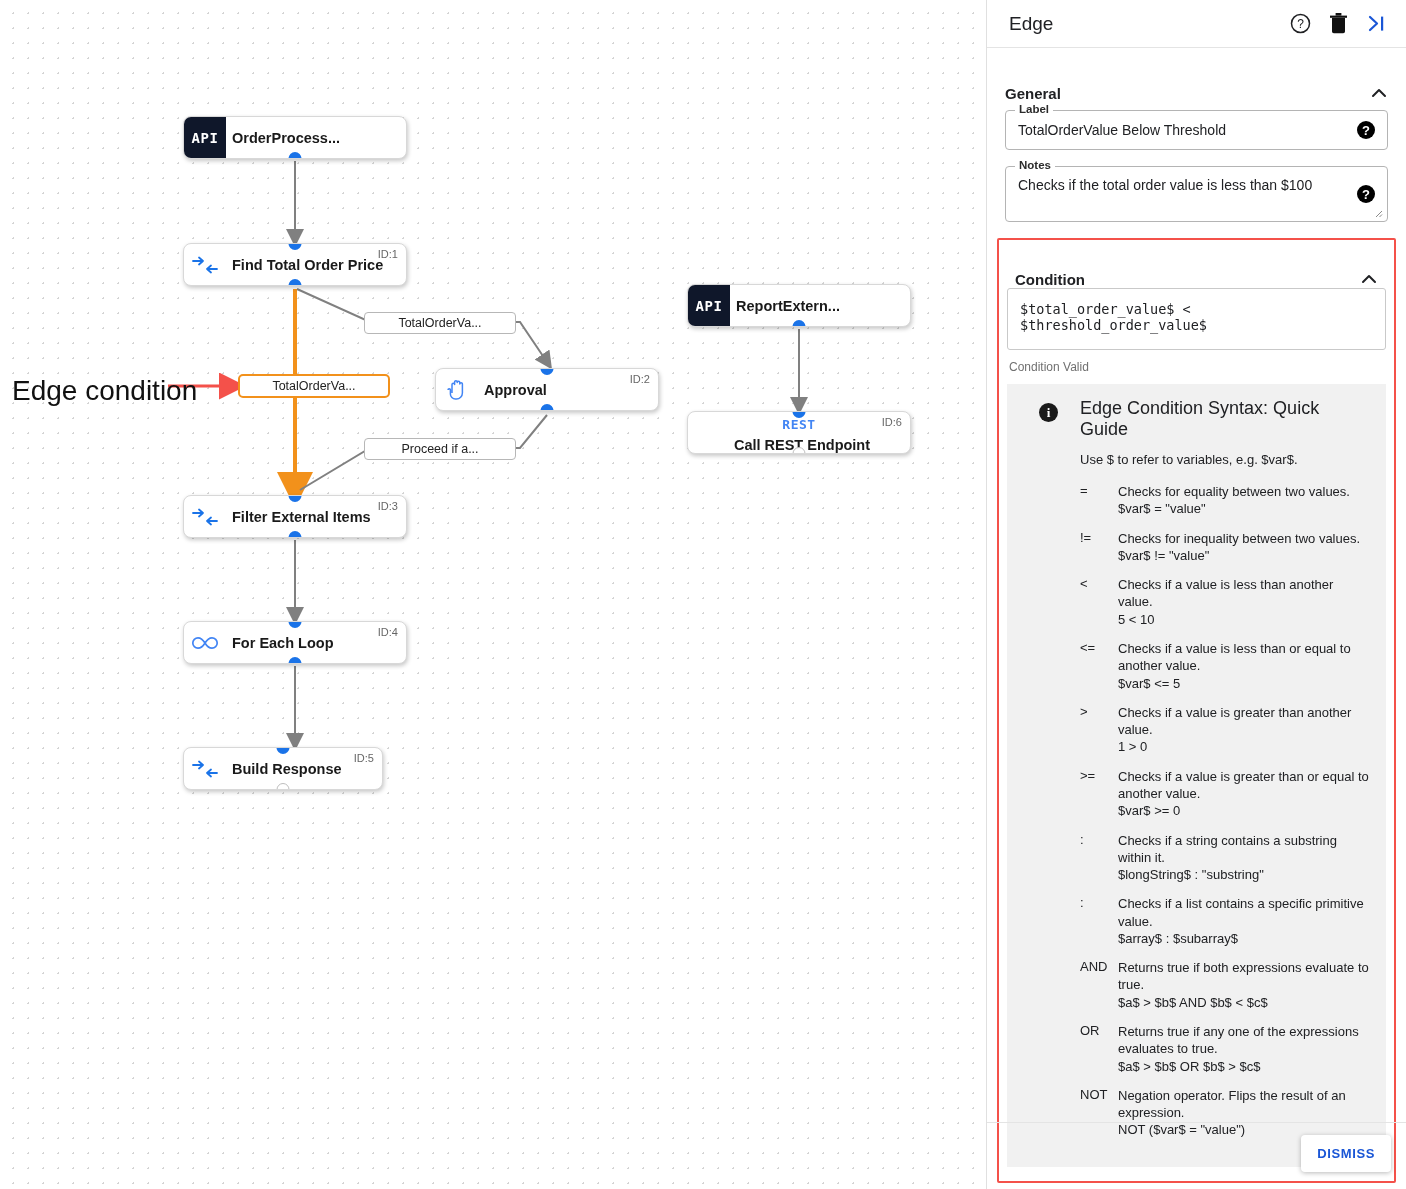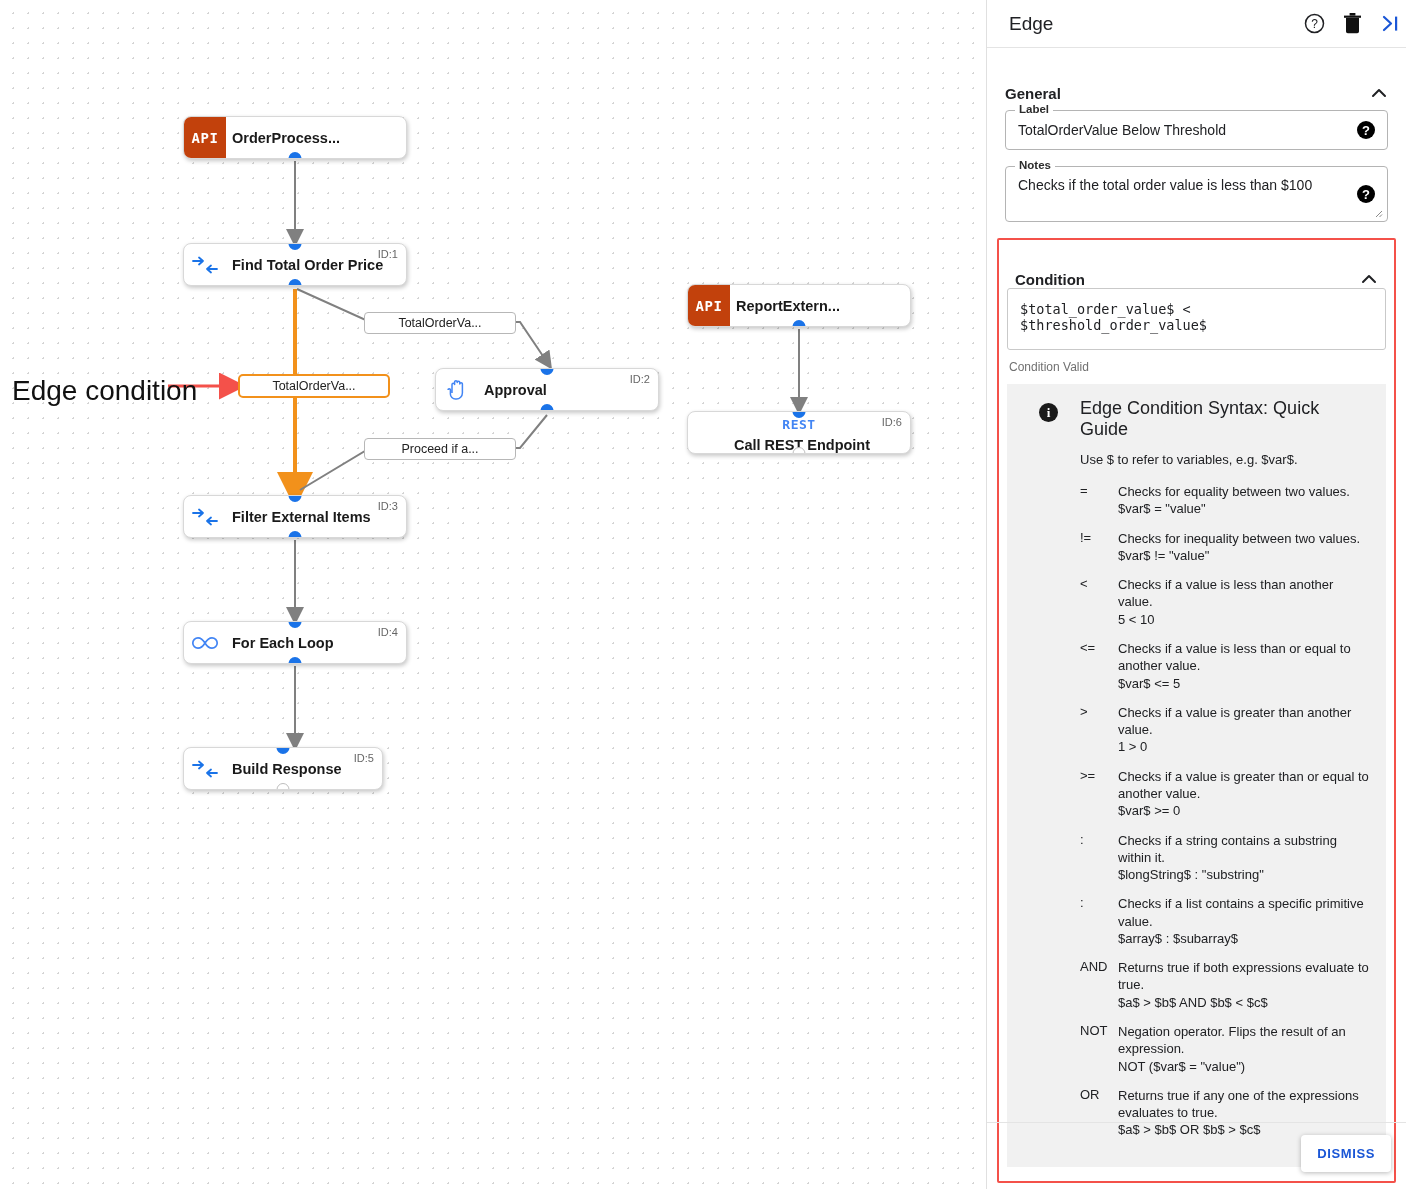--- a/index.html
+++ b/index.html
@@ -34,21 +34,21 @@
     overflow: hidden;
   }
   .node-ico {
     width: 42px; min-width: 42px; height: 100%;
     display: flex; align-items: center; justify-content: center;
   }
   .node-ico.api, .node-ico.rest {
     font-family: "DejaVu Sans Mono", monospace;
     font-weight: bold; font-size: 14px; letter-spacing: .5px;
   }
-  .node-ico.api { background: #c2410c; color: #ffffff; height: 100%; }
+  .node-ico.api { background: #0f172a; color: #ffffff; height: 100%; }
   .node-ico.rest { color: #4285f4; font-size: 13px; }
   .node-label {
     font-size: 14.5px; font-weight: bold; color: #1a1a1a;
     padding-left: 6px; white-space: nowrap;
   }
   .node-id {
     position: absolute; top: 4px; right: 8px;
     font-size: 11px; color: #666; font-weight: normal;
   }
   .port {
@@ -82,21 +82,21 @@
 
   
   #panel {
     position: absolute; left: 986px; top: 0;
     width: 420px; height: 1189px;
     background: #ffffff;
     border-left: 1px solid #e0e0e0;
   }
   #panel-header {
     height: 48px; display: flex; align-items: center;
-    padding: 0 4px 0 22px;
+    padding: 0 18px 0 22px;
     border-bottom: 1px solid #e4e4e4;
   }
   #panel-title { font-size: 19px; color: #202124; flex: 1; }
   .hdr-icons { display: flex; align-items: center; gap: 18px; }
   .hdr-btn { cursor: pointer; display:flex; align-items:center; }
 
   .section { padding: 0 18px; }
   .section-head {
     display: flex; align-items: flex-end;
     height: 48px; margin-top: 6px;
@@ -450,33 +450,33 @@
               </div>
             </div>
             <div class="op-row">
               <div class="op-sym">AND</div>
               <div class="op-body">
                 <div>Returns true if both expressions evaluate to true.</div>
                 <div class="op-ex">$a$ &gt; $b$ AND $b$ &lt; $c$</div>
               </div>
             </div>
             <div class="op-row">
+              <div class="op-sym">OR</div>
+              <div class="op-body">
+                <div>Returns true if any one of the expressions evaluates to true.</div>
+                <div class="op-ex">$a$ &gt; $b$ OR $b$ &gt; $c$</div>
+              </div>
+            </div>
+            <div class="op-row">
               <div class="op-sym">NOT</div>
               <div class="op-body">
                 <div>Negation operator. Flips the result of an expression.</div>
                 <div class="op-ex">NOT ($var$ = "value")</div>
               </div>
             </div>
-            <div class="op-row">
-              <div class="op-sym">OR</div>
-              <div class="op-body">
-                <div>Returns true if any one of the expressions evaluates to true.</div>
-                <div class="op-ex">$a$ &gt; $b$ OR $b$ &gt; $c$</div>
-              </div>
-            </div>
           </div>
       </div>
     </div>
 
     <div id="panel-footer">
       <button id="dismiss-btn">DISMISS</button>
     </div>
   </div>
 </div>
 

